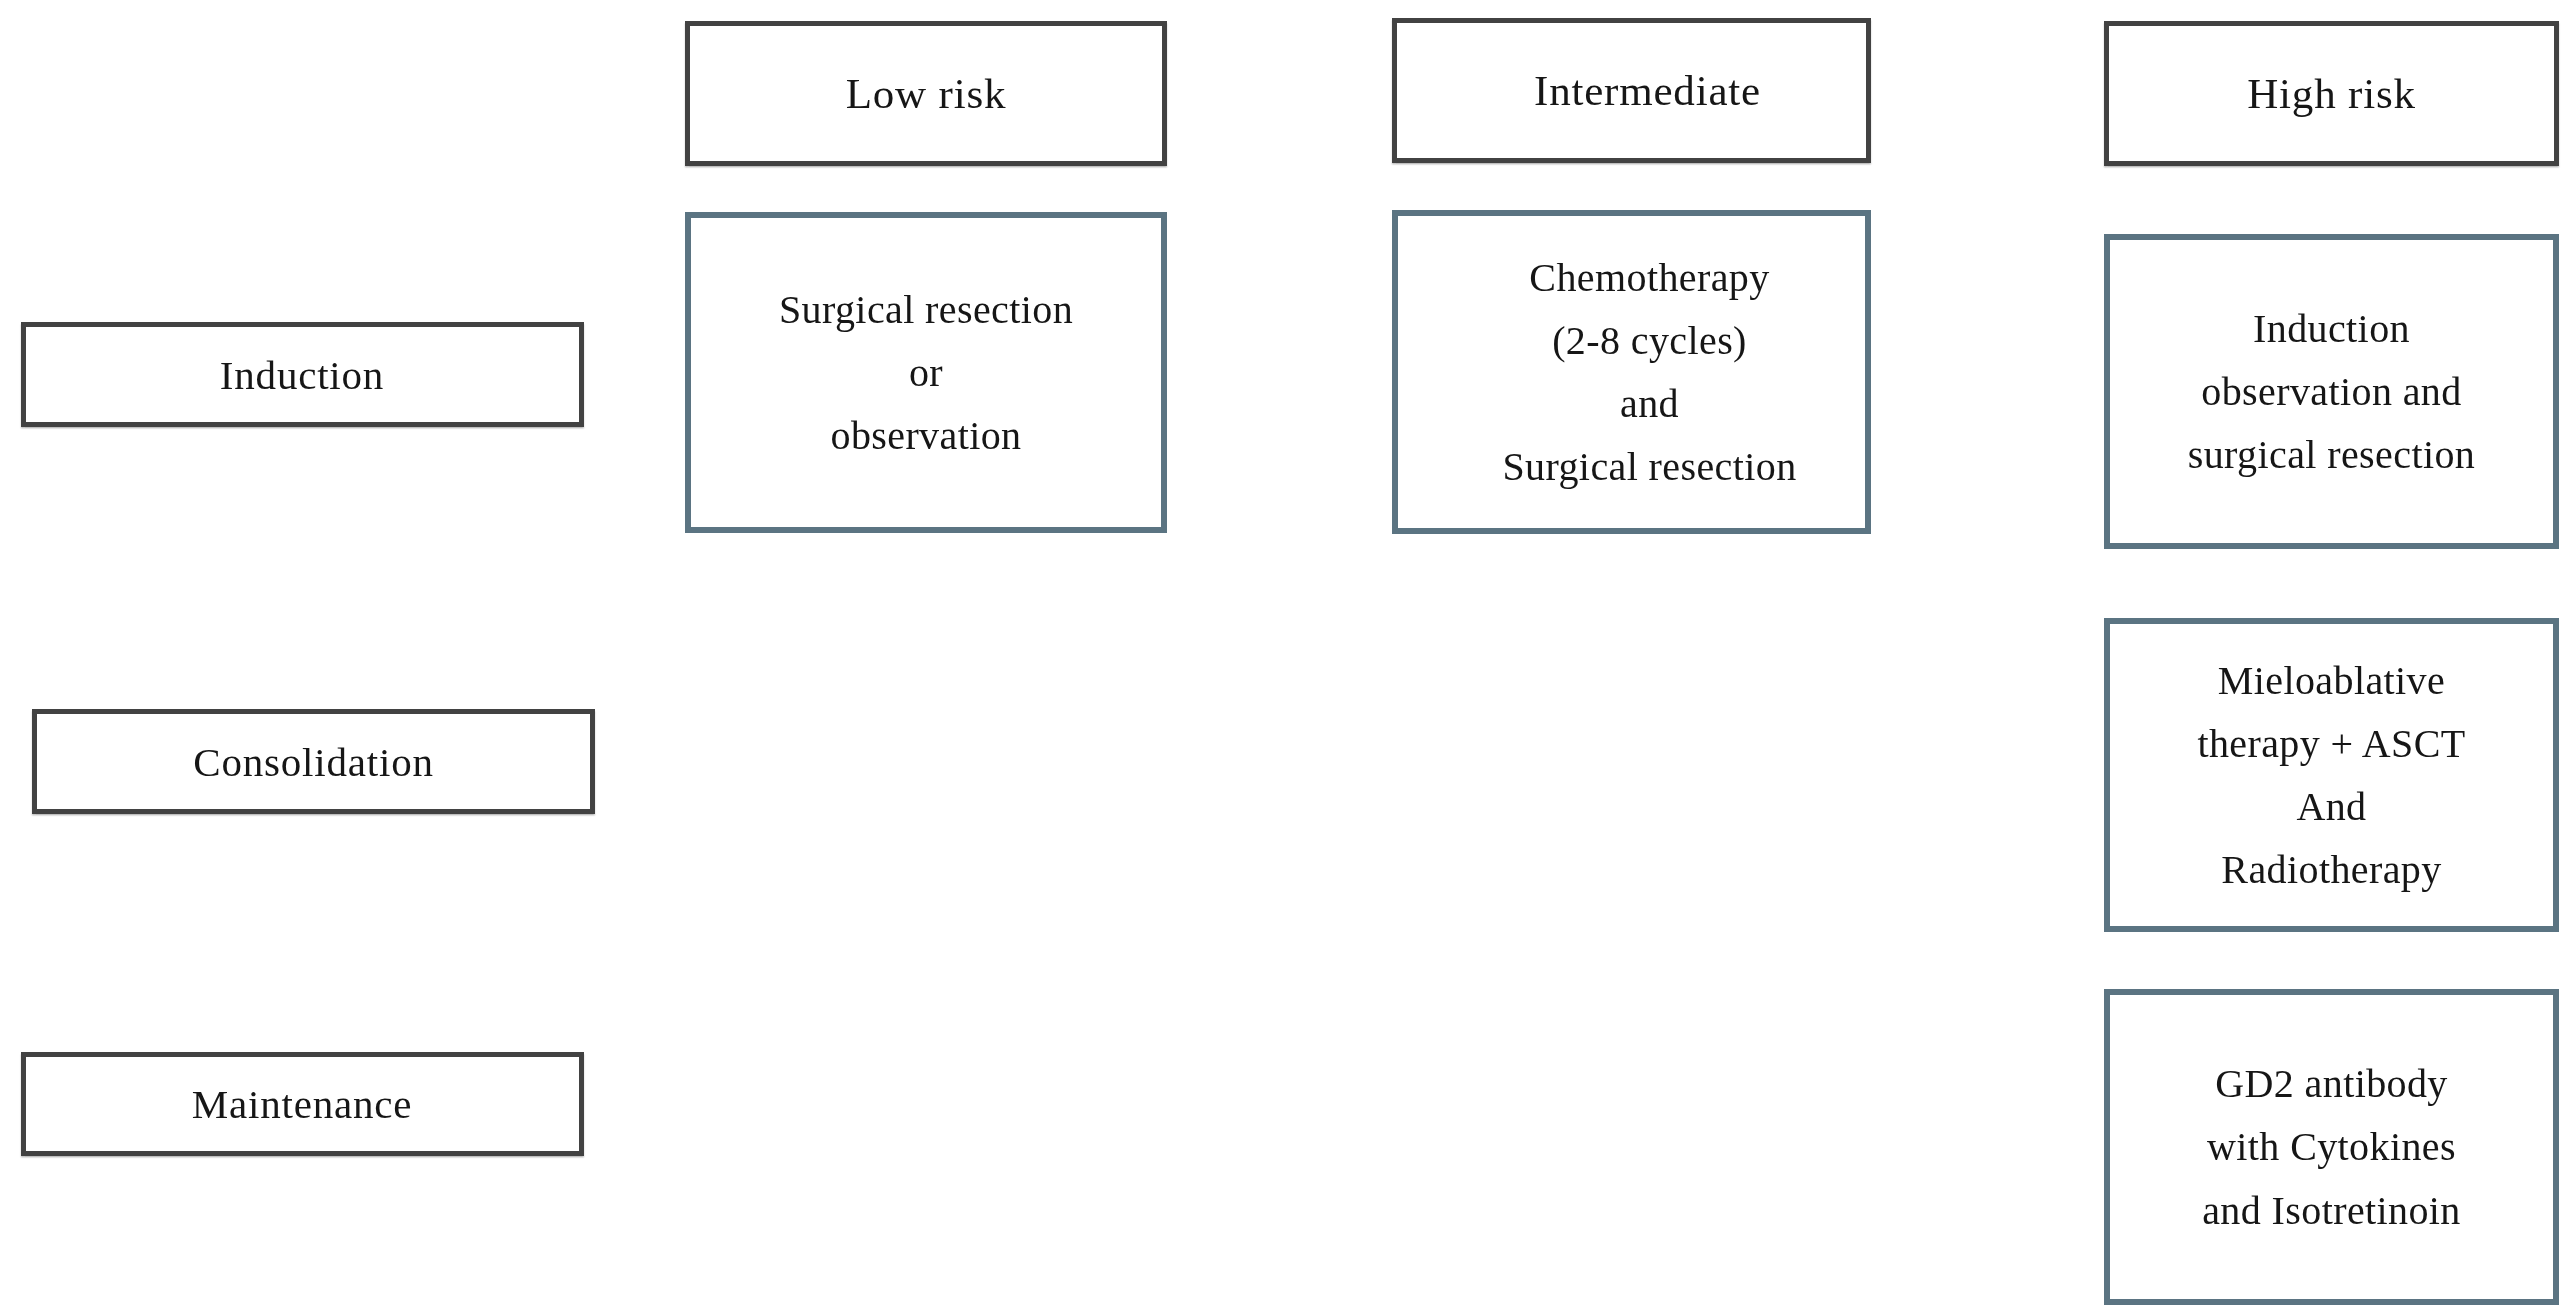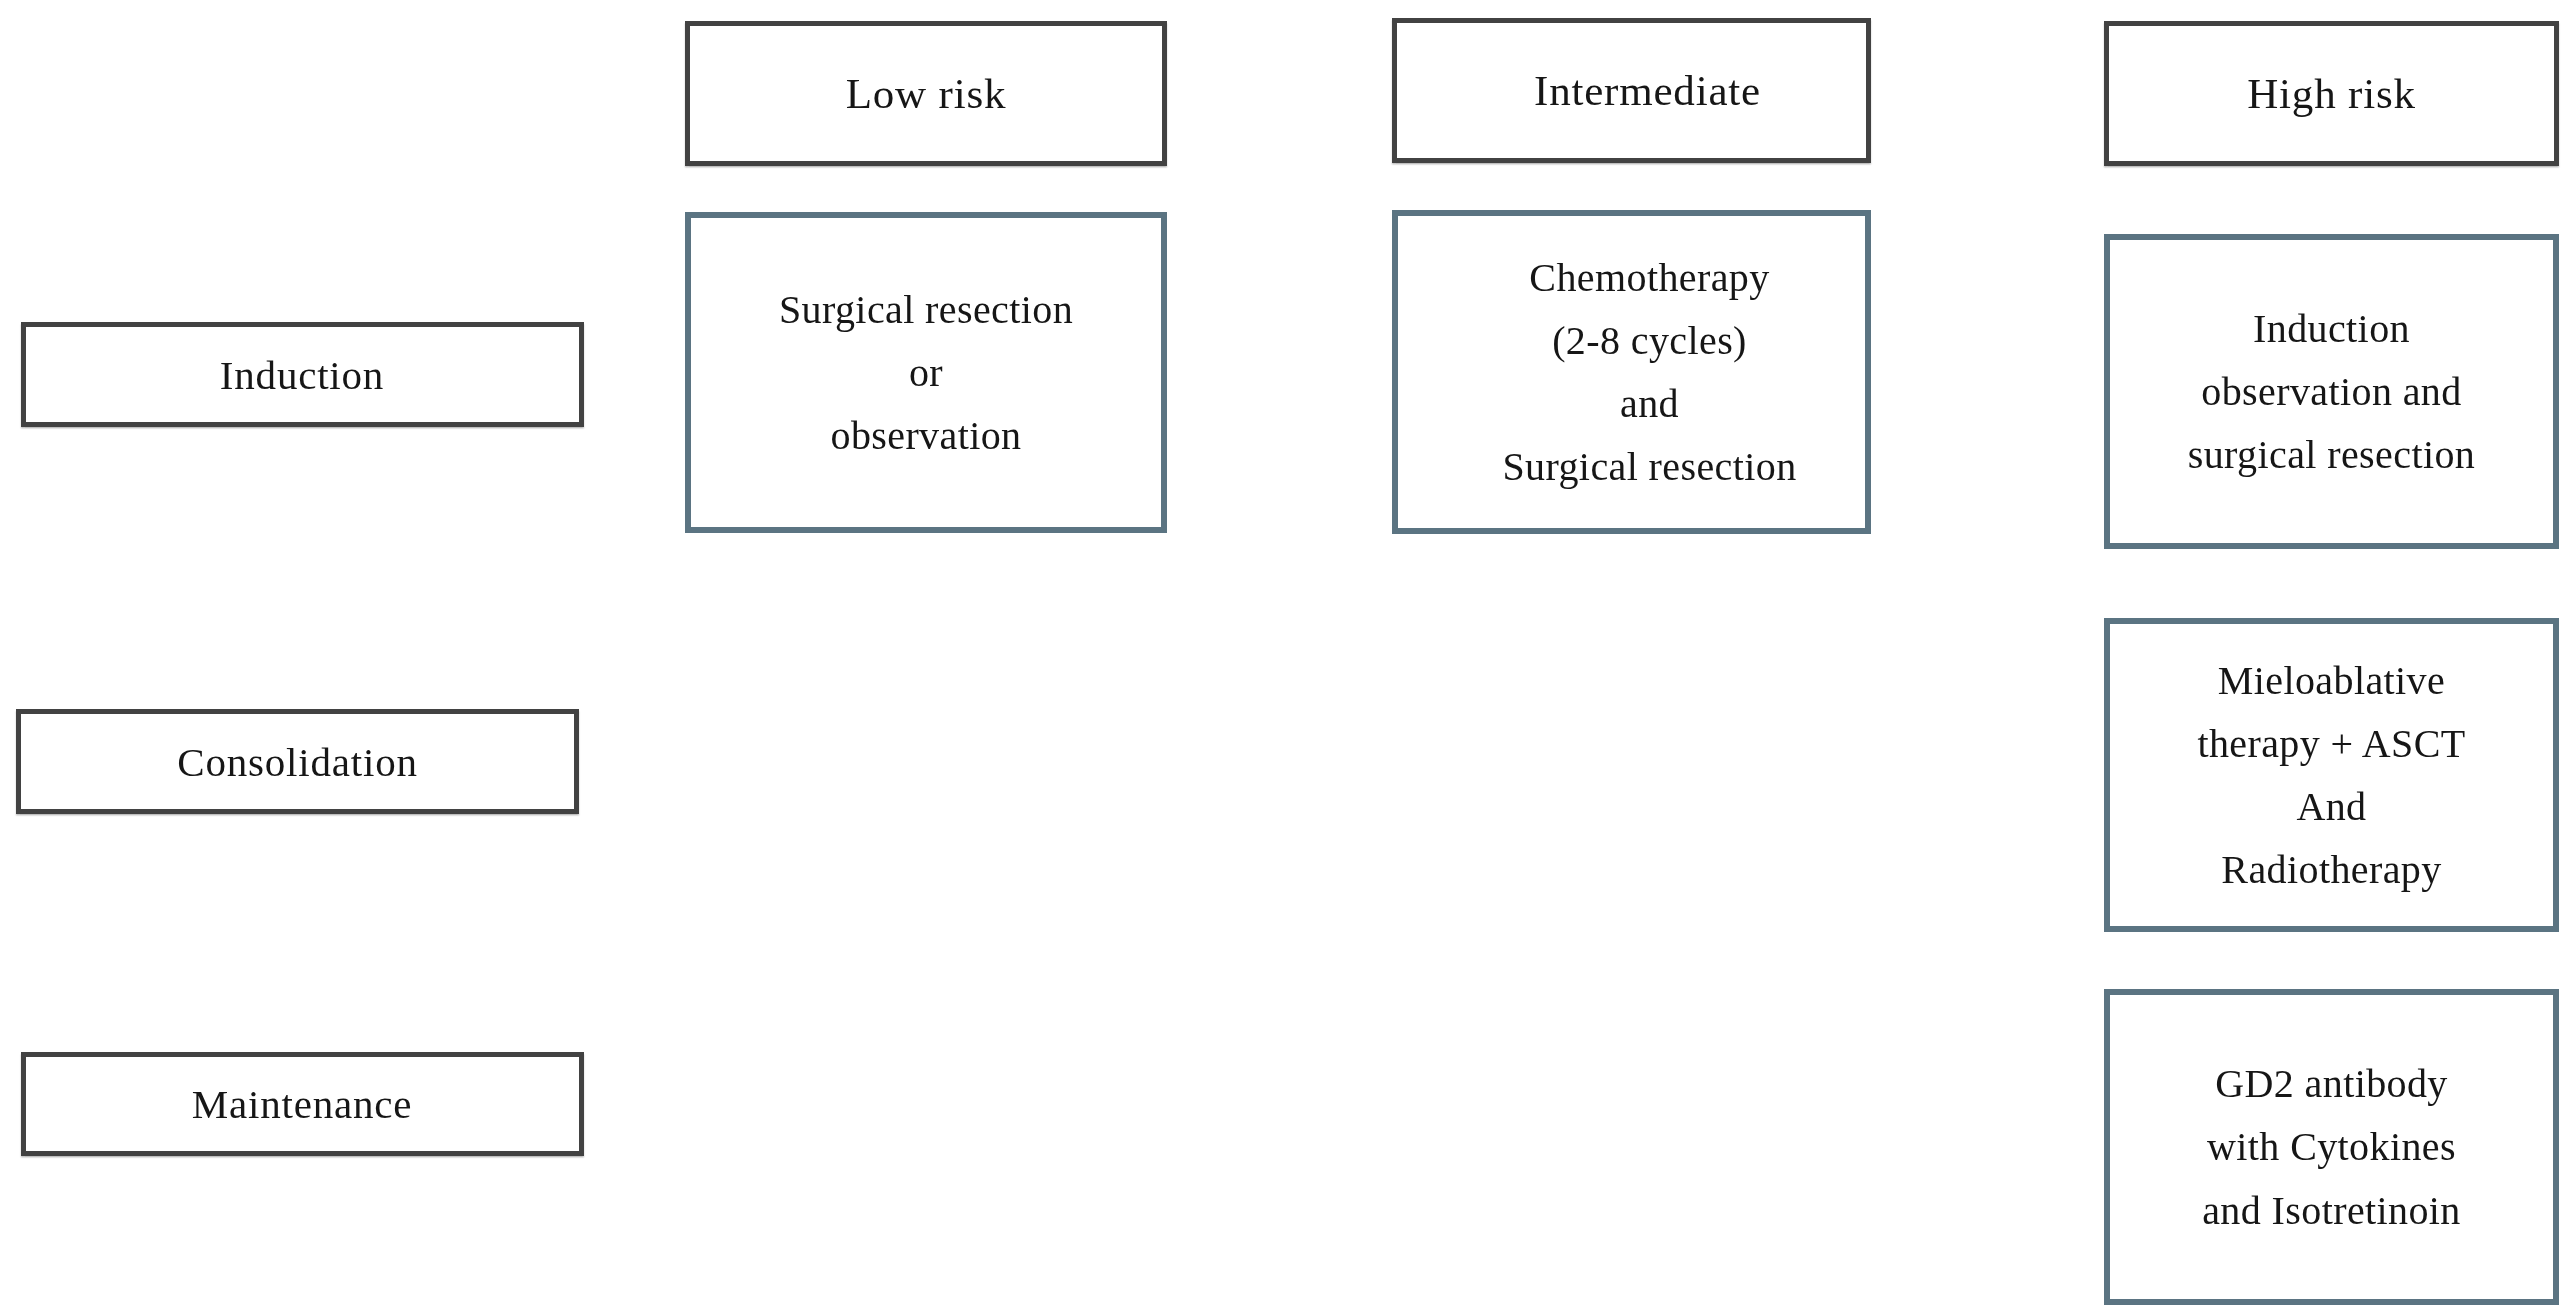--- a/index.html
+++ b/index.html
@@ -46,21 +46,21 @@
     letter-spacing: 0.4px;
   }
   .treatment-lines span { display: block; }
 
   
   #header-low    { left: 685px;  top: 20.5px;   width: 482px; height: 145px; }
   #header-mid    { left: 1392px; top: 18px;   width: 479px; height: 145px; padding-left: 32px; }
   #header-high   { left: 2104px; top: 20.5px;   width: 455px; height: 145px; }
 
   #label-induction     { left: 20.5px; top: 322px;  width: 563px; height: 105px; }
-  #label-consolidation { left: 16px; top: 709px;  width: 563px; height: 105px; }
+  #label-consolidation { left: 32px; top: 709px;  width: 563px; height: 105px; }
   #label-maintenance   { left: 20.5px; top: 1052px; width: 563px; height: 104px; }
 
   #treat-low-induction  { left: 685px;  top: 212px;  width: 482px; height: 321px; }
   #treat-mid-induction  { left: 1392px; top: 210px;  width: 479px; height: 324px; padding-left: 36px; }
   #treat-high-induction { left: 2104px; top: 234px;  width: 455px; height: 315px; }
   #treat-high-consolidation { left: 2104px; top: 590px;  width: 455px; height: 314px; margin-top: 28px; }
   #treat-high-maintenance   { left: 2104px; top: 989px; width: 455px; height: 316px; }
 </style>
 </head>
 <body>

